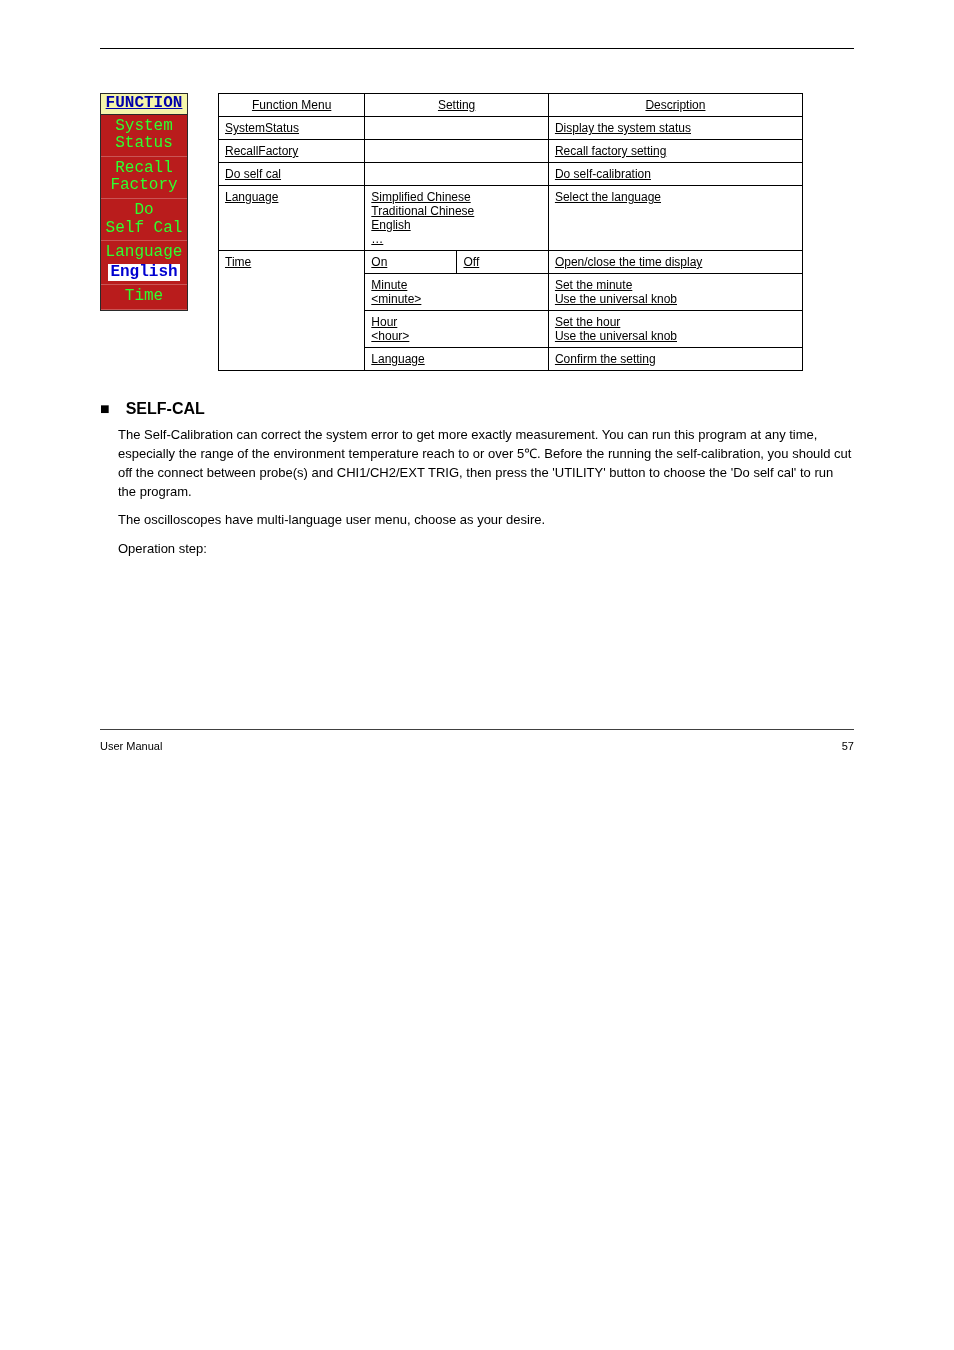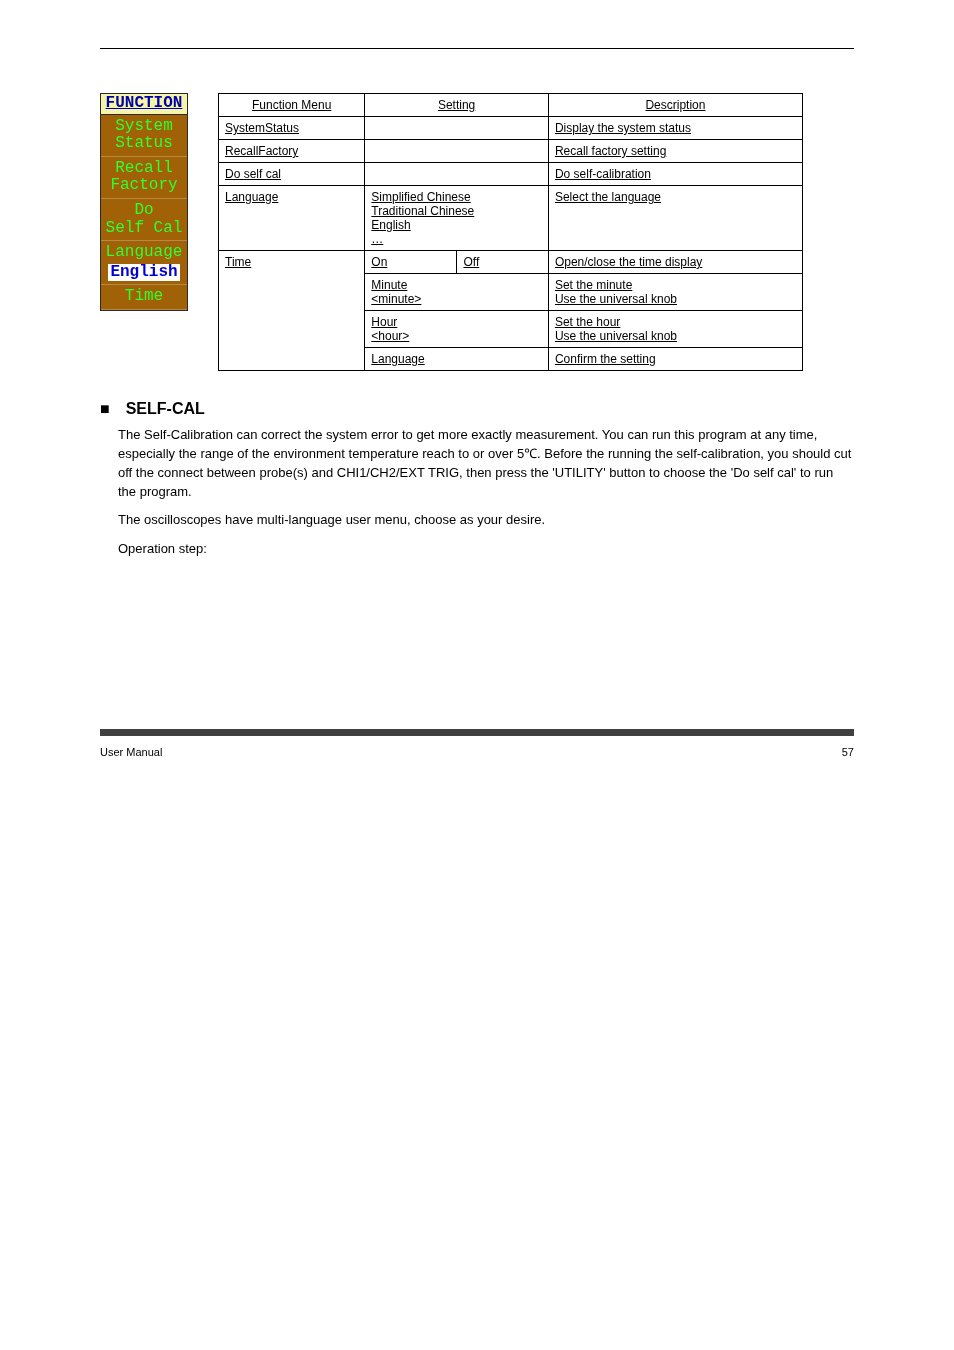--- a/index.html
+++ b/index.html
@@ -48,21 +48,21 @@
   .bios-title {
     background: #f5f5aa;
     color: #0000aa;
     text-align: center;
     font-weight: bold;
     padding: 1px 0;
     border-bottom: 1px solid #2a2a2a;
     text-decoration: underline;
   }
   .bios-item {
-    background: #a16207;
+    background: #b91c1c;
     color: #2fff2f;
     text-align: center;
     padding: 3px 2px;
     border-bottom: 1px solid rgba(255,255,255,0.25);
   }
   .bios-item .sel {
     display: inline-block;
     background: #fff;
     color: #0000d0;
     padding: 0 2px;
@@ -108,21 +108,21 @@
     font-size: 13px;
   }
   ul.bullets li::before {
     content: "●";
     position: absolute;
     left: -22px;
     top: 1px;
     font-size: 10px;
   }
   .footer {
-    border-top: 7px solid #404040;
+    border-top: 1px solid #404040;
     margin-top: 170px;
     padding-top: 10px;
     display: flex;
     justify-content: space-between;
     font-size: 11px;
   }
   .degc { font-family: Arial, sans-serif; }
 </style>
 </head>
 <body>

